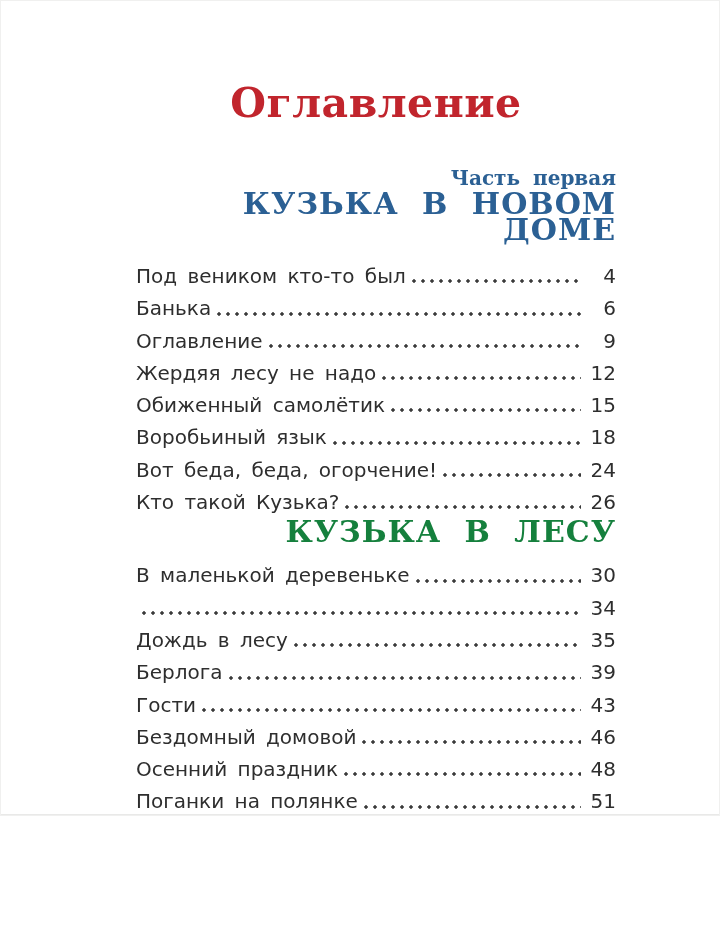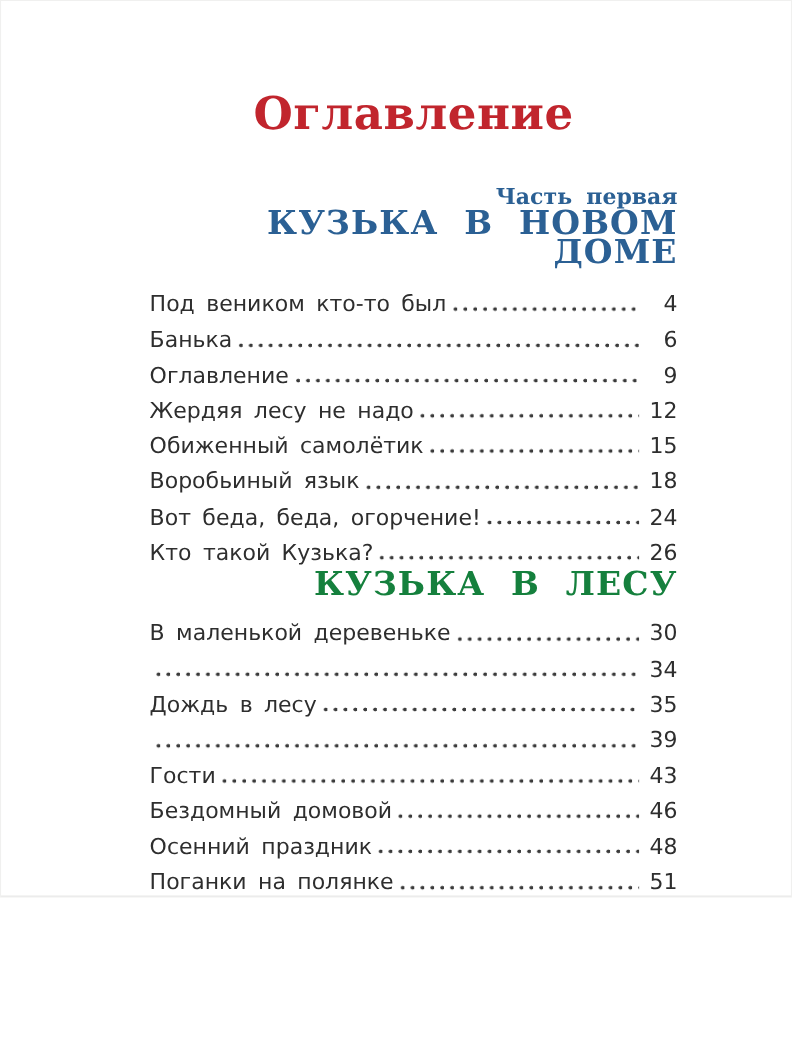--- a/index.html
+++ b/index.html
@@ -147,20 +147,21 @@
       <div class="toc-row">
         <span class="leader"></span>
         <span class="toc-page">34</span>
       </div>
       <div class="toc-row">
         <span class="toc-title">Дождь в лесу</span>
         <span class="leader"></span>
         <span class="toc-page">35</span>
       </div>
       <div class="toc-row">
+        <span class="toc-title">Берлога</span>
         <span class="leader"></span>
         <span class="toc-page">39</span>
       </div>
       <div class="toc-row">
         <span class="toc-title">Гости</span>
         <span class="leader"></span>
         <span class="toc-page">43</span>
       </div>
       <div class="toc-row">
         <span class="toc-title">Бездомный домовой</span>

